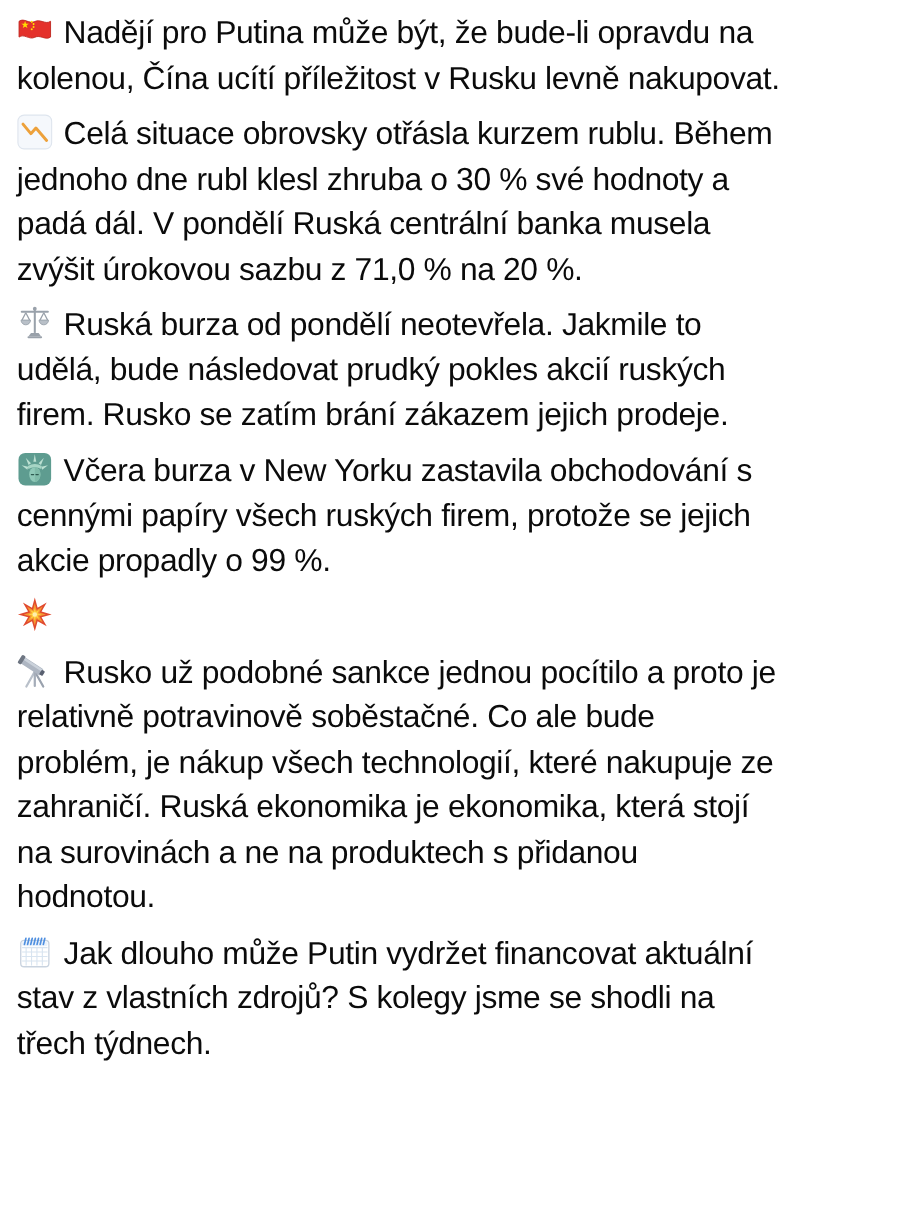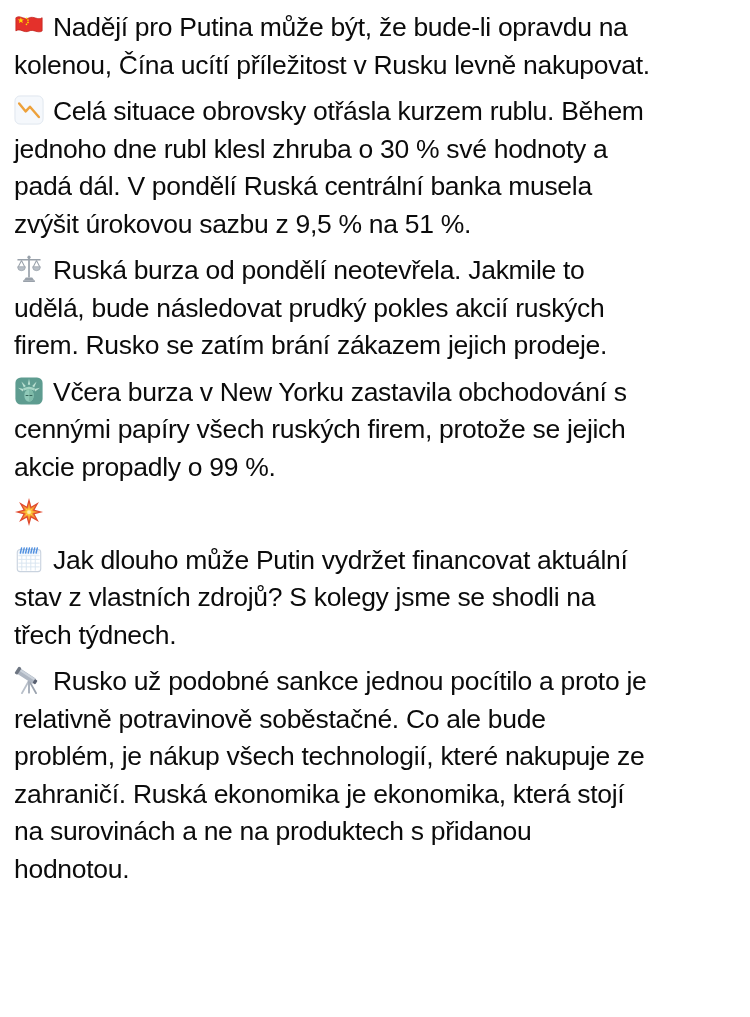--- a/index.html
+++ b/index.html
@@ -51,21 +51,21 @@
           <circle cx="14.9" cy="12.2" r="0.9" fill="#FFDE00"></circle>
           <circle cx="13.3" cy="14.2" r="0.9" fill="#FFDE00"></circle>
         </svg></span><span class="para-text">Nadějí pro Putina může být, že bude-li opravdu na
 kolenou, Čína ucítí příležitost v Rusku levně nakupovat.</span></p>
     <p class="para"><span class="emoji"><svg viewBox="0 0 32 32">
           <rect x="1" y="1" width="30" height="30" rx="5.5" fill="#F5F8FC" stroke="#DEE5EE" stroke-width="1"></rect>
           <polyline points="5.5,9 12.5,17.5 17,12.5 26.5,23.5" fill="none" stroke="#EDA13B" stroke-width="2.6" stroke-linecap="round" stroke-linejoin="round"></polyline>
         </svg></span><span class="para-text">Celá situace obrovsky otřásla kurzem rublu. Během
 jednoho dne rubl klesl zhruba o 30 % své hodnoty a
 padá dál. V pondělí Ruská centrální banka musela
-zvýšit úrokovou sazbu z 9,5 % na 51 %.</span></p>
+zvýšit úrokovou sazbu z 71,0 % na 20 %.</span></p>
     <p class="para"><span class="emoji"><svg viewBox="0 0 32 32">
           <circle cx="16" cy="3.4" r="1.7" fill="#99A1AA"></circle>
           <rect x="15.1" y="4" width="1.8" height="21" fill="#99A1AA"></rect>
           <rect x="3.5" y="5.2" width="25" height="1.8" rx="0.9" fill="#99A1AA"></rect>
           <path d="M8 7 L4.6 13.6 M8 7 L11.4 13.6" stroke="#99A1AA" stroke-width="1.1" fill="none"></path>
           <path d="M3.8 13.6 A4.2 4.2 0 0 0 12.2 13.6 Z" fill="#B9C0C8" stroke="#99A1AA" stroke-width="0.8"></path>
           <path d="M24 7 L20.6 13.6 M24 7 L27.4 13.6" stroke="#99A1AA" stroke-width="1.1" fill="none"></path>
           <path d="M19.8 13.6 A4.2 4.2 0 0 0 28.2 13.6 Z" fill="#B9C0C8" stroke="#99A1AA" stroke-width="0.8"></path>
           <path d="M12.6 25 L19.4 25 L21.5 28 L10.5 28 Z" fill="#99A1AA"></path>
           <rect x="9.5" y="28" width="13" height="1.8" rx="0.9" fill="#99A1AA"></rect>
@@ -86,39 +86,39 @@
         </svg></span><span class="para-text">Včera burza v New Yorku zastavila obchodování s
 cennými papíry všech ruských firem, protože se jejich
 akcie propadly o 99 %.</span></p>
     <p class="para"><span class="emoji"><svg viewBox="0 0 32 32">
           <path d="M31 16 L22 18.5 L26.6 26.6 L18.5 22 L16 31 L13.5 22 L5.4 26.6 L10 18.5 L1 16 L10 13.5 L5.4 5.4 L13.5 10 L16 1 L18.5 10 L26.6 5.4 L22 13.5 Z" fill="#E04A2F"></path>
           <path d="M25.9 16 L20 17.65 L23 23 L17.65 20 L16 25.9 L14.35 20 L9 23 L12 17.65 L6.1 16 L12 14.35 L9 9 L14.35 12 L16 6.1 L17.65 12 L23 9 L20 14.35 Z" fill="#F59A31"></path>
           <path d="M21.7 16 L18.3 16.95 L20 20 L16.95 18.3 L16 21.7 L15.05 18.3 L12 20 L13.7 16.95 L10.3 16 L13.7 15.05 L12 12 L15.05 13.7 L16 10.3 L16.95 13.7 L20 12 L18.3 15.05 Z" fill="#FFD23F"></path>
           <circle cx="16" cy="16" r="2" fill="#FFEFAE"></circle>
         </svg></span></p>
     <p class="para"><span class="emoji"><svg viewBox="0 0 32 32">
-          <rect x="3.5" y="6" width="25" height="23.5" rx="3" fill="#FFFFFF" stroke="#C9D3DF" stroke-width="1.2"></rect>
-          <rect x="4.6" y="6.8" width="22.8" height="4.4" rx="2" fill="#EAF2FB"></rect>
-          <path d="M8.3 12.5 V28.3 M13.1 12.5 V28.3 M17.9 12.5 V28.3 M22.7 12.5 V28.3" stroke="#D8E4F0" stroke-width="1" fill="none"></path>
-          <path d="M4.7 16.4 H27.3 M4.7 20.4 H27.3 M4.7 24.4 H27.3 M4.7 12.5 H27.3" stroke="#D8E4F0" stroke-width="1" fill="none"></path>
-          <g stroke="#4E8FE0" stroke-width="1.5" stroke-linecap="round">
-            <path d="M6.8 9.6 L8.1 4.2 M9.6 9.6 L10.9 4.2 M12.4 9.6 L13.7 4.2 M15.2 9.6 L16.5 4.2 M18 9.6 L19.3 4.2 M20.8 9.6 L22.1 4.2 M23.6 9.6 L24.9 4.2" fill="none"></path>
-          </g>
-        </svg></span><span class="para-text">Jak dlouho může Putin vydržet financovat aktuální
-stav z vlastních zdrojů? S kolegy jsme se shodli na
-třech týdnech.</span></p>
-    <p class="para"><span class="emoji"><svg viewBox="0 0 32 32">
           <path d="M15.5 17.5 L8.5 30" stroke="#B9C0CA" stroke-width="2" stroke-linecap="round"></path>
           <path d="M16.5 17.5 L23.5 30" stroke="#9AA2AE" stroke-width="2" stroke-linecap="round"></path>
           <path d="M16 16 L16 29.5" stroke="#A5ADB9" stroke-width="2" stroke-linecap="round"></path>
           <g transform="rotate(33 14 12)">
             <rect x="2" y="9" width="22" height="6.6" rx="1.6" fill="#AEB6C2"></rect>
             <rect x="2.6" y="9.4" width="20.8" height="2.2" rx="1.1" fill="#CBD2DB"></rect>
             <rect x="0.8" y="8" width="3.6" height="8.6" rx="1.2" fill="#6E7682"></rect>
             <rect x="22.6" y="9.9" width="3.4" height="4.8" rx="1" fill="#596070"></rect>
           </g>
         </svg></span><span class="para-text">Rusko už podobné sankce jednou pocítilo a proto je
 relativně potravinově soběstačné. Co ale bude
 problém, je nákup všech technologií, které nakupuje ze
 zahraničí. Ruská ekonomika je ekonomika, která stojí
 na surovinách a ne na produktech s přidanou
 hodnotou.</span></p>
+    <p class="para"><span class="emoji"><svg viewBox="0 0 32 32">
+          <rect x="3.5" y="6" width="25" height="23.5" rx="3" fill="#FFFFFF" stroke="#C9D3DF" stroke-width="1.2"></rect>
+          <rect x="4.6" y="6.8" width="22.8" height="4.4" rx="2" fill="#EAF2FB"></rect>
+          <path d="M8.3 12.5 V28.3 M13.1 12.5 V28.3 M17.9 12.5 V28.3 M22.7 12.5 V28.3" stroke="#D8E4F0" stroke-width="1" fill="none"></path>
+          <path d="M4.7 16.4 H27.3 M4.7 20.4 H27.3 M4.7 24.4 H27.3 M4.7 12.5 H27.3" stroke="#D8E4F0" stroke-width="1" fill="none"></path>
+          <g stroke="#4E8FE0" stroke-width="1.5" stroke-linecap="round">
+            <path d="M6.8 9.6 L8.1 4.2 M9.6 9.6 L10.9 4.2 M12.4 9.6 L13.7 4.2 M15.2 9.6 L16.5 4.2 M18 9.6 L19.3 4.2 M20.8 9.6 L22.1 4.2 M23.6 9.6 L24.9 4.2" fill="none"></path>
+          </g>
+        </svg></span><span class="para-text">Jak dlouho může Putin vydržet financovat aktuální
+stav z vlastních zdrojů? S kolegy jsme se shodli na
+třech týdnech.</span></p>
   </div>
 
 </body></html>

